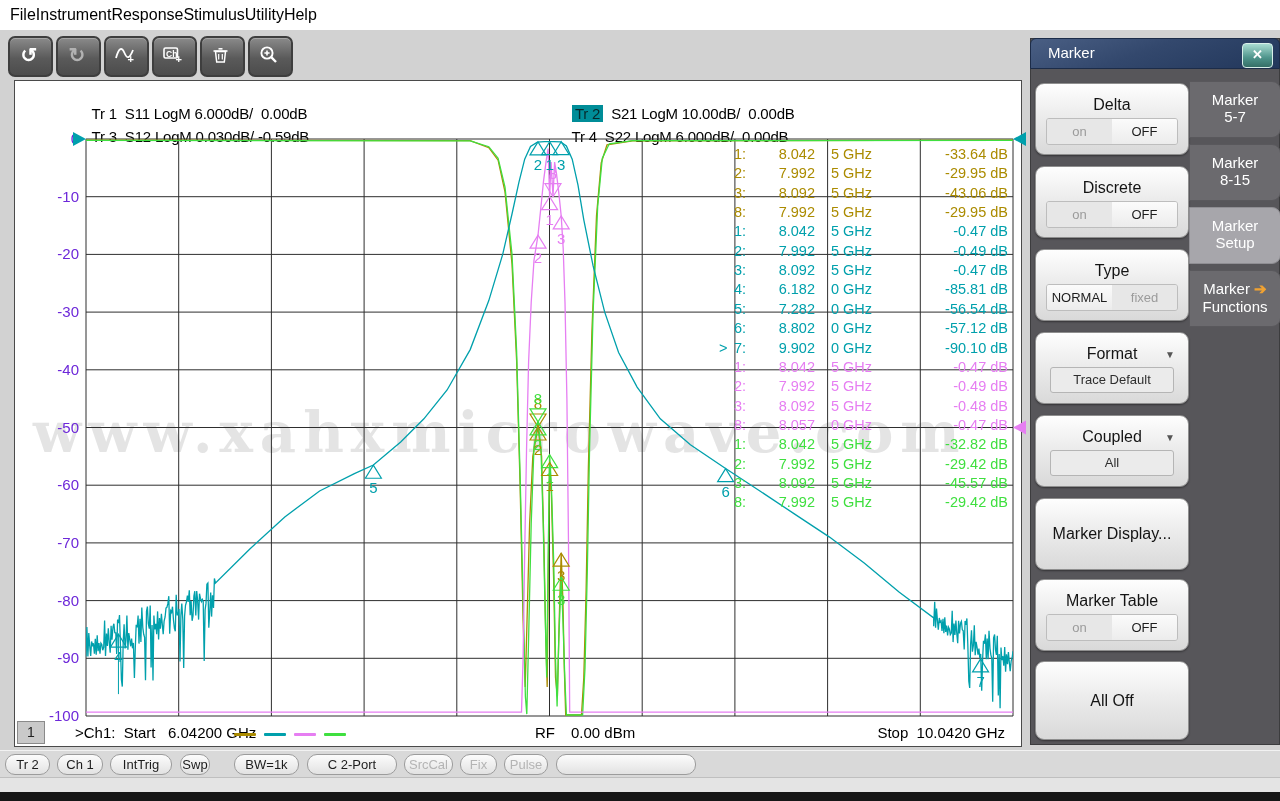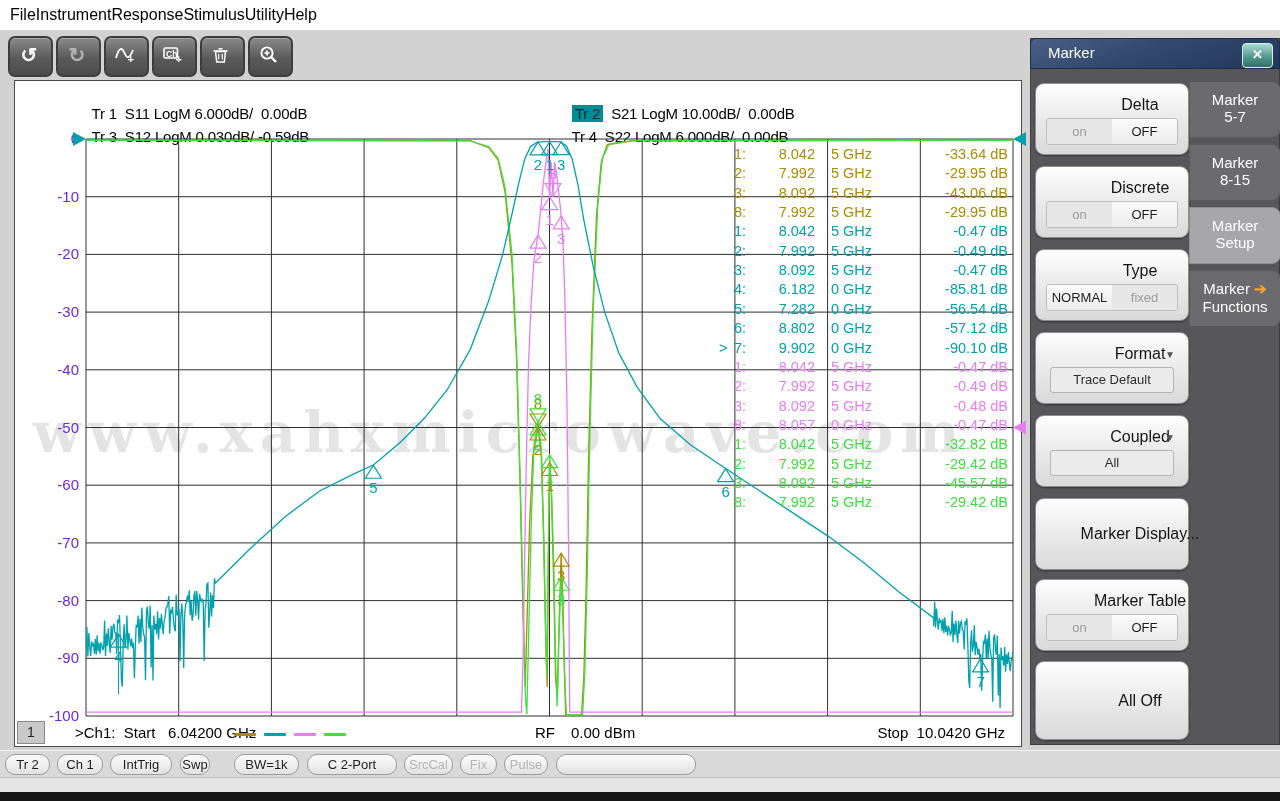--- a/index.html
+++ b/index.html
@@ -40,21 +40,21 @@
   #panel{left:1030px;top:38px;width:250px;height:707px;background:#57565a;border:1px solid #3c3c3e;box-sizing:border-box;}
   #panel-title{position:absolute;left:-1px;top:-1px;width:250px;height:31px;
     background:linear-gradient(160deg,#4a5f84 0%,#33486d 45%,#22375b 100%);
     border-radius:6px 6px 0 0;border:1px solid #1c2c49;box-sizing:border-box;}
   #panel-title .t{position:absolute;left:17px;top:5px;color:#fff;font-size:15px;}
   #panel-close{position:absolute;right:6px;top:4px;width:29px;height:23px;border-radius:4px;
     background:linear-gradient(#a9dcd2,#4e948b 60%,#356f67);border:1px solid #d8efe9;
     color:#fff;font-size:13px;font-weight:bold;text-align:center;line-height:22px;}
   .pbtn{position:absolute;left:4px;width:152px;border-radius:9px;border:1px solid #8f8f8f;
     background:linear-gradient(#fefefe,#ececec 45%,#d9d9d9);box-shadow:0 1px 2px rgba(0,0,0,.4);}
-  .pbtn .lab{position:absolute;top:12px;width:100%;text-align:center;font-size:16px;color:#141414;padding-left:28px;}
+  .pbtn .lab{position:absolute;top:12px;width:100%;text-align:center;font-size:16px;color:#141414;}
   .pbtn .lab.mid{top:50%;transform:translateY(-50%);}
   .ptoggle{position:absolute;left:10px;right:10px;bottom:9px;height:25px;border:1px solid #bdbdbd;
     border-radius:3px;display:flex;overflow:hidden;}
   .ptoggle div{flex:1;text-align:center;font-size:13px;line-height:25px;}
   .tg-dim{background:#e7e7e7;color:#9b9b9b;}
   .tg-on{background:linear-gradient(#fbfbfb,#ececec);color:#1d1d1d;}
   .ddarrow{position:absolute;right:13px;top:16px;font-size:10px;color:#555;}
   .psub{position:absolute;left:14px;right:14px;bottom:10px;height:24px;border:1px solid #b5b5b5;
     border-radius:3px;background:#ebebeb;text-align:center;font-size:13px;line-height:24px;color:#2e2e2e;}
   .ptab{position:absolute;left:158px;width:92px;border-radius:0 9px 9px 0;background:#6b6a6e;

